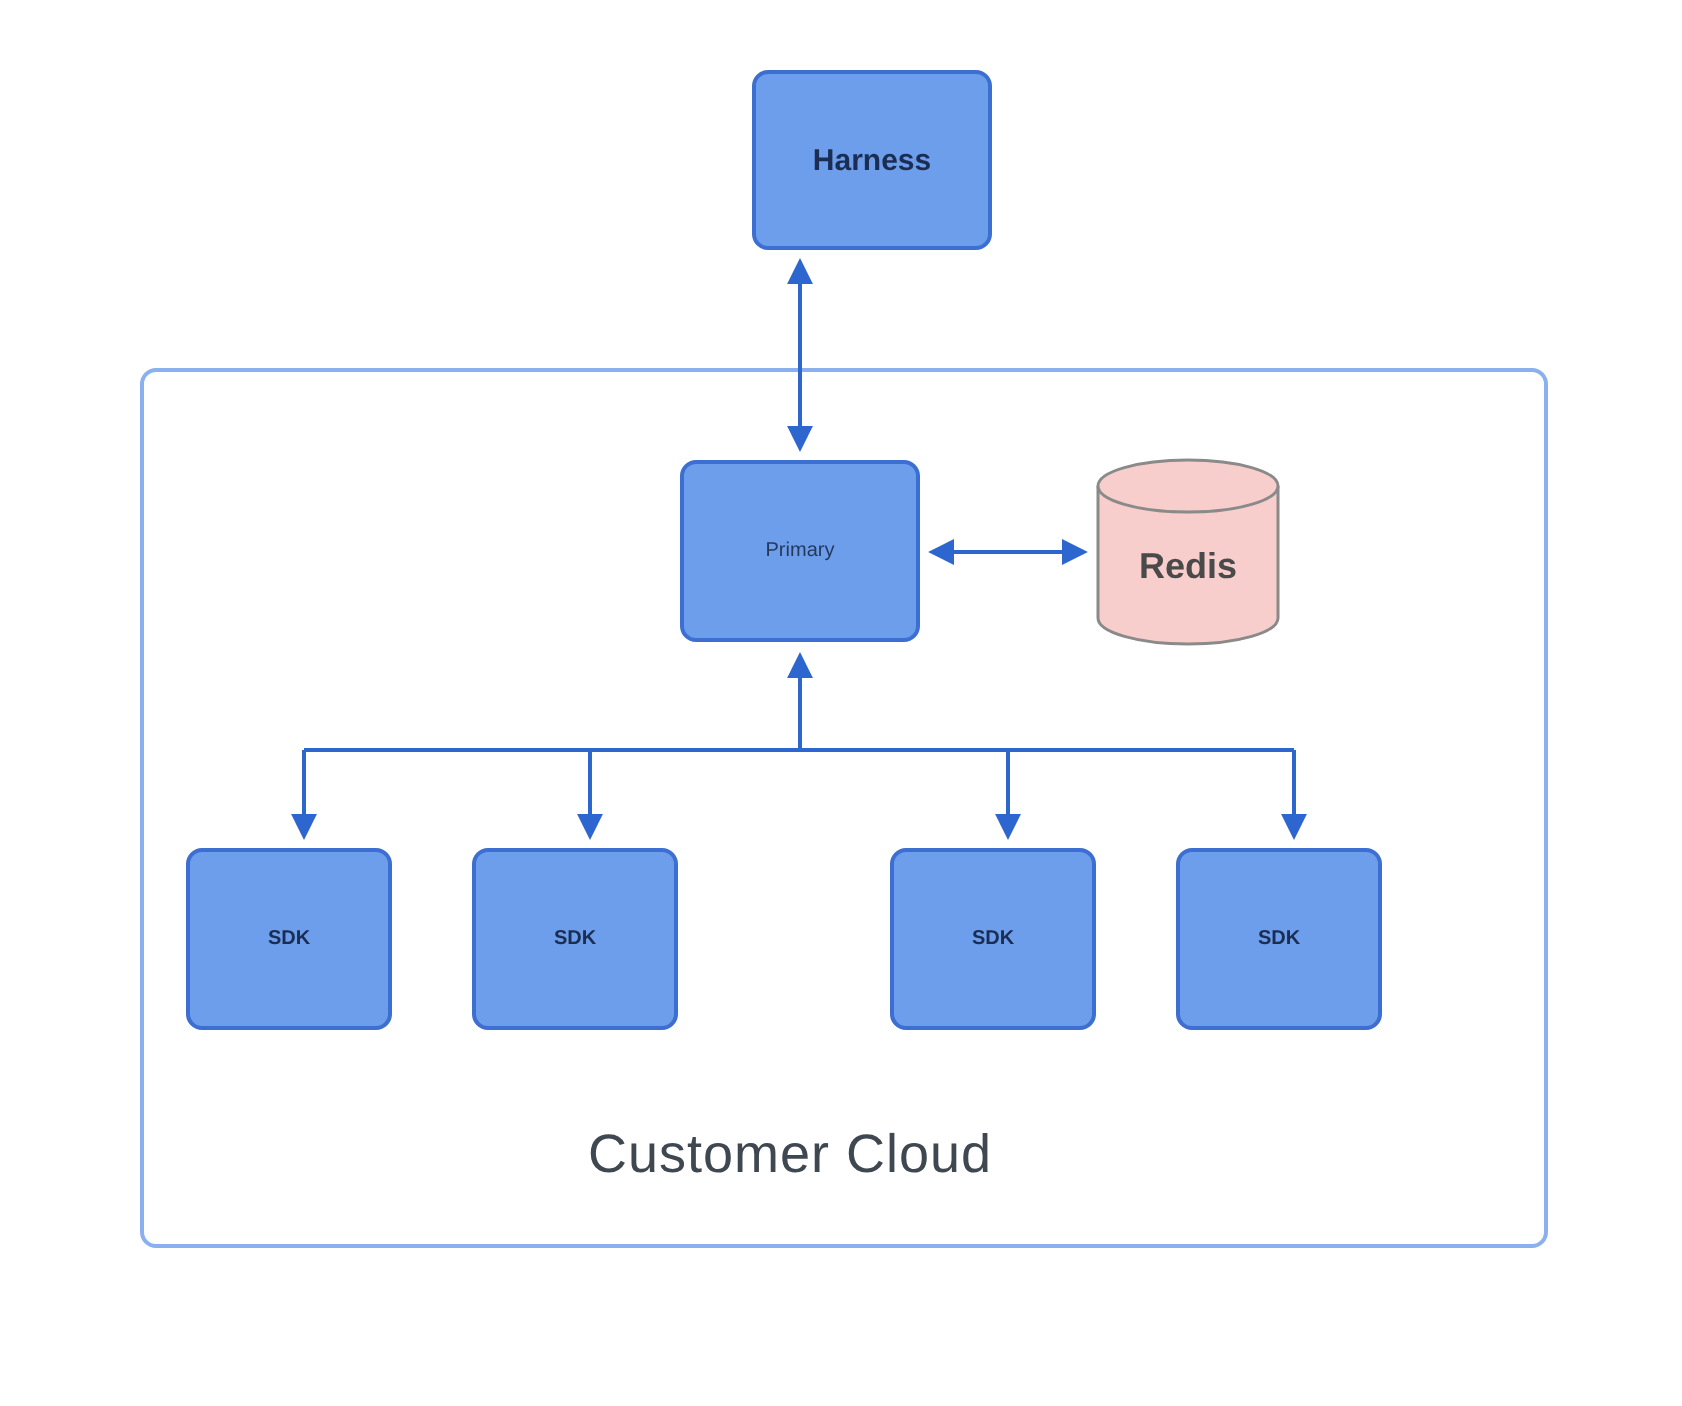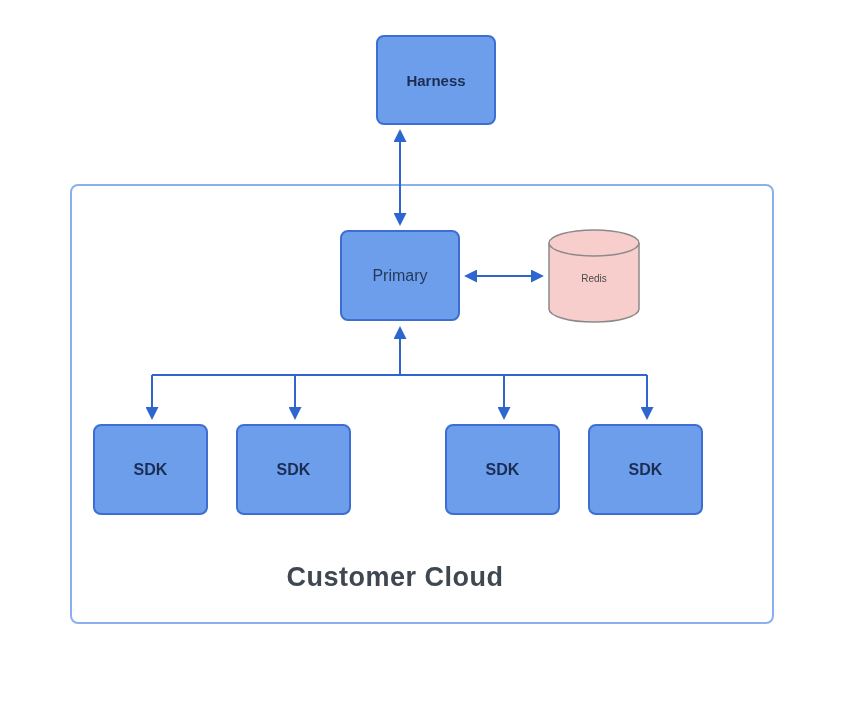--- a/index.html
+++ b/index.html
@@ -35,55 +35,56 @@
   .node {
     position: absolute;
     background: #6d9eeb;
     border: 2px solid #3c6fd1;
     border-radius: 8px;
     box-sizing: border-box;
     display: flex;
     align-items: center;
     justify-content: center;
     color: #1b2d52;
-    font-size: 16px;
+    font-size: 10px;
   }
   .node.bold { font-weight: bold; }
   .node-harness { left: 340px; top: 35px;  width: 120px; height: 90px; font-size: 15px; margin-left: 36px; }
   .node-primary { left: 340px; top: 230px; width: 120px; height: 91px; font-weight: normal; color: #26395c; }
-  .node-sdk     { top: 424px; width: 115px; height: 91px; }
+  .node-sdk     { top: 424px; width: 103px; height: 91px; }
   .node-sdk-1 { left: 93px;  }
   .node-sdk-2 { left: 236px; }
   .node-sdk-3 { left: 445px; }
   .node-sdk-4 { left: 588px; }
   .cylinder {
     position: absolute;
     left: 548px;
     top: 229px;
     width: 92px;
     height: 95px;
   }
   .cylinder svg { position: absolute; left: 0; top: 0; }
   .cylinder-label {
     position: absolute;
     left: 0;
     top: 44px;
     width: 100%;
     text-align: center;
-    font-size: 10px;
+    font-size: 18px;
     color: #4a4a4a;
+    font-weight: bold;
   }
   .container-title {
     position: absolute;
     left: 175px;
     top: 562px;
     width: 440px;
     text-align: center;
     font-size: 27px;
-    font-weight: bold;
+    font-weight: normal;
     color: #3f4750;
     letter-spacing: 0.5px;
   }
 </style>
 </head>
 <body>
 
 <div class="canvas">
 
   <div class="container-box"></div>

